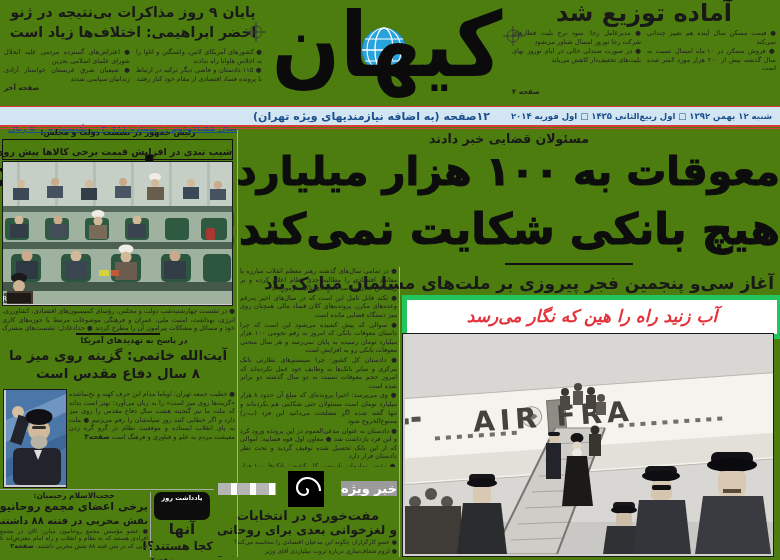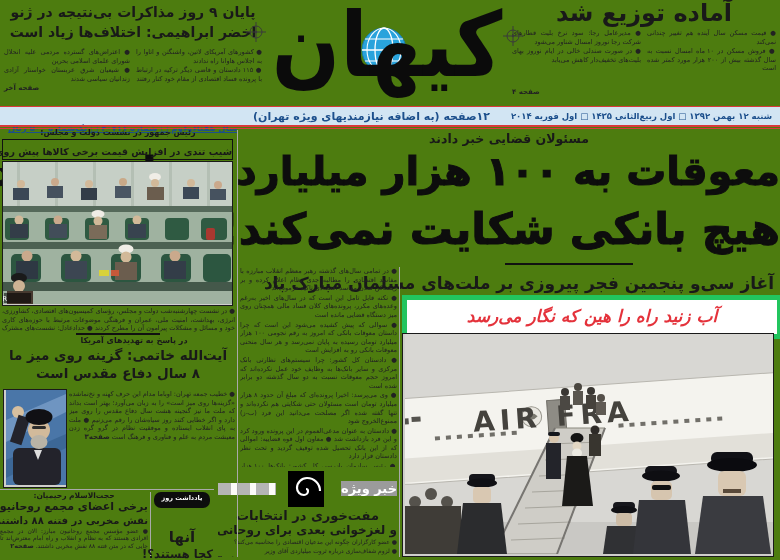--- a/index.html
+++ b/index.html
@@ -368,22 +368,22 @@
     <div class="ctr b nw" style="font-size:7.5px;">حجت‌الاسلام رحیمیان:</div>
     <div class="ctr b nw" style="font-size:11px;line-height:14px;">برخی اعضای مجمع روحانیون</div>
     <div class="ctr b nw" style="font-size:10px;line-height:13px;">نقش مخربی در فتنه ۸۸ داشتند</div>
     <div class="tiny" style="font-size:6px;line-height:7.4px;">
       <span>● عضو مؤسس مجمع روحانیون مبارز: الان در مجمع افرادی هستند که به نظام و انقلاب و راه امام معترض‌اند تا جایی که در متن فتنه ۸۸ نقش مخربی داشتند.</span>
       <b style="font-size:6.5px;">صفحه۲</b>
     </div>
   </div>
 
   <div class="abs" style="left:151px;top:492px;width:62px;height:65px;">
-    <div class="pillblack ctr b" style="width:56px;height:16px;margin:0 auto;font-size:6.5px;line-height:12px;">یادداشت روز</div>
-    <div class="ctr b" style="font-size:15px;line-height:19px;margin-top:20px;">آنها</div>
+    <div class="pillblack ctr b" style="width:56px;height:28px;margin:0 auto;font-size:6.5px;line-height:12px;">یادداشت روز</div>
+    <div class="ctr b" style="font-size:15px;line-height:19px;margin-top:0;">آنها</div>
     <div class="ctr b nw" style="font-size:11.5px;line-height:15px;">کجا هستند؟!</div>
     <div class="pg" style="text-align:left;font-size:6.5px;margin-top:2px;">صفحه۲</div>
   </div>
 
   <div class="abs vline" style="left:237px;top:130px;height:427px;"></div>
   <div class="abs vline" style="left:399px;top:267px;height:290px;"></div>
 
 </div>
 
 </body></html>

